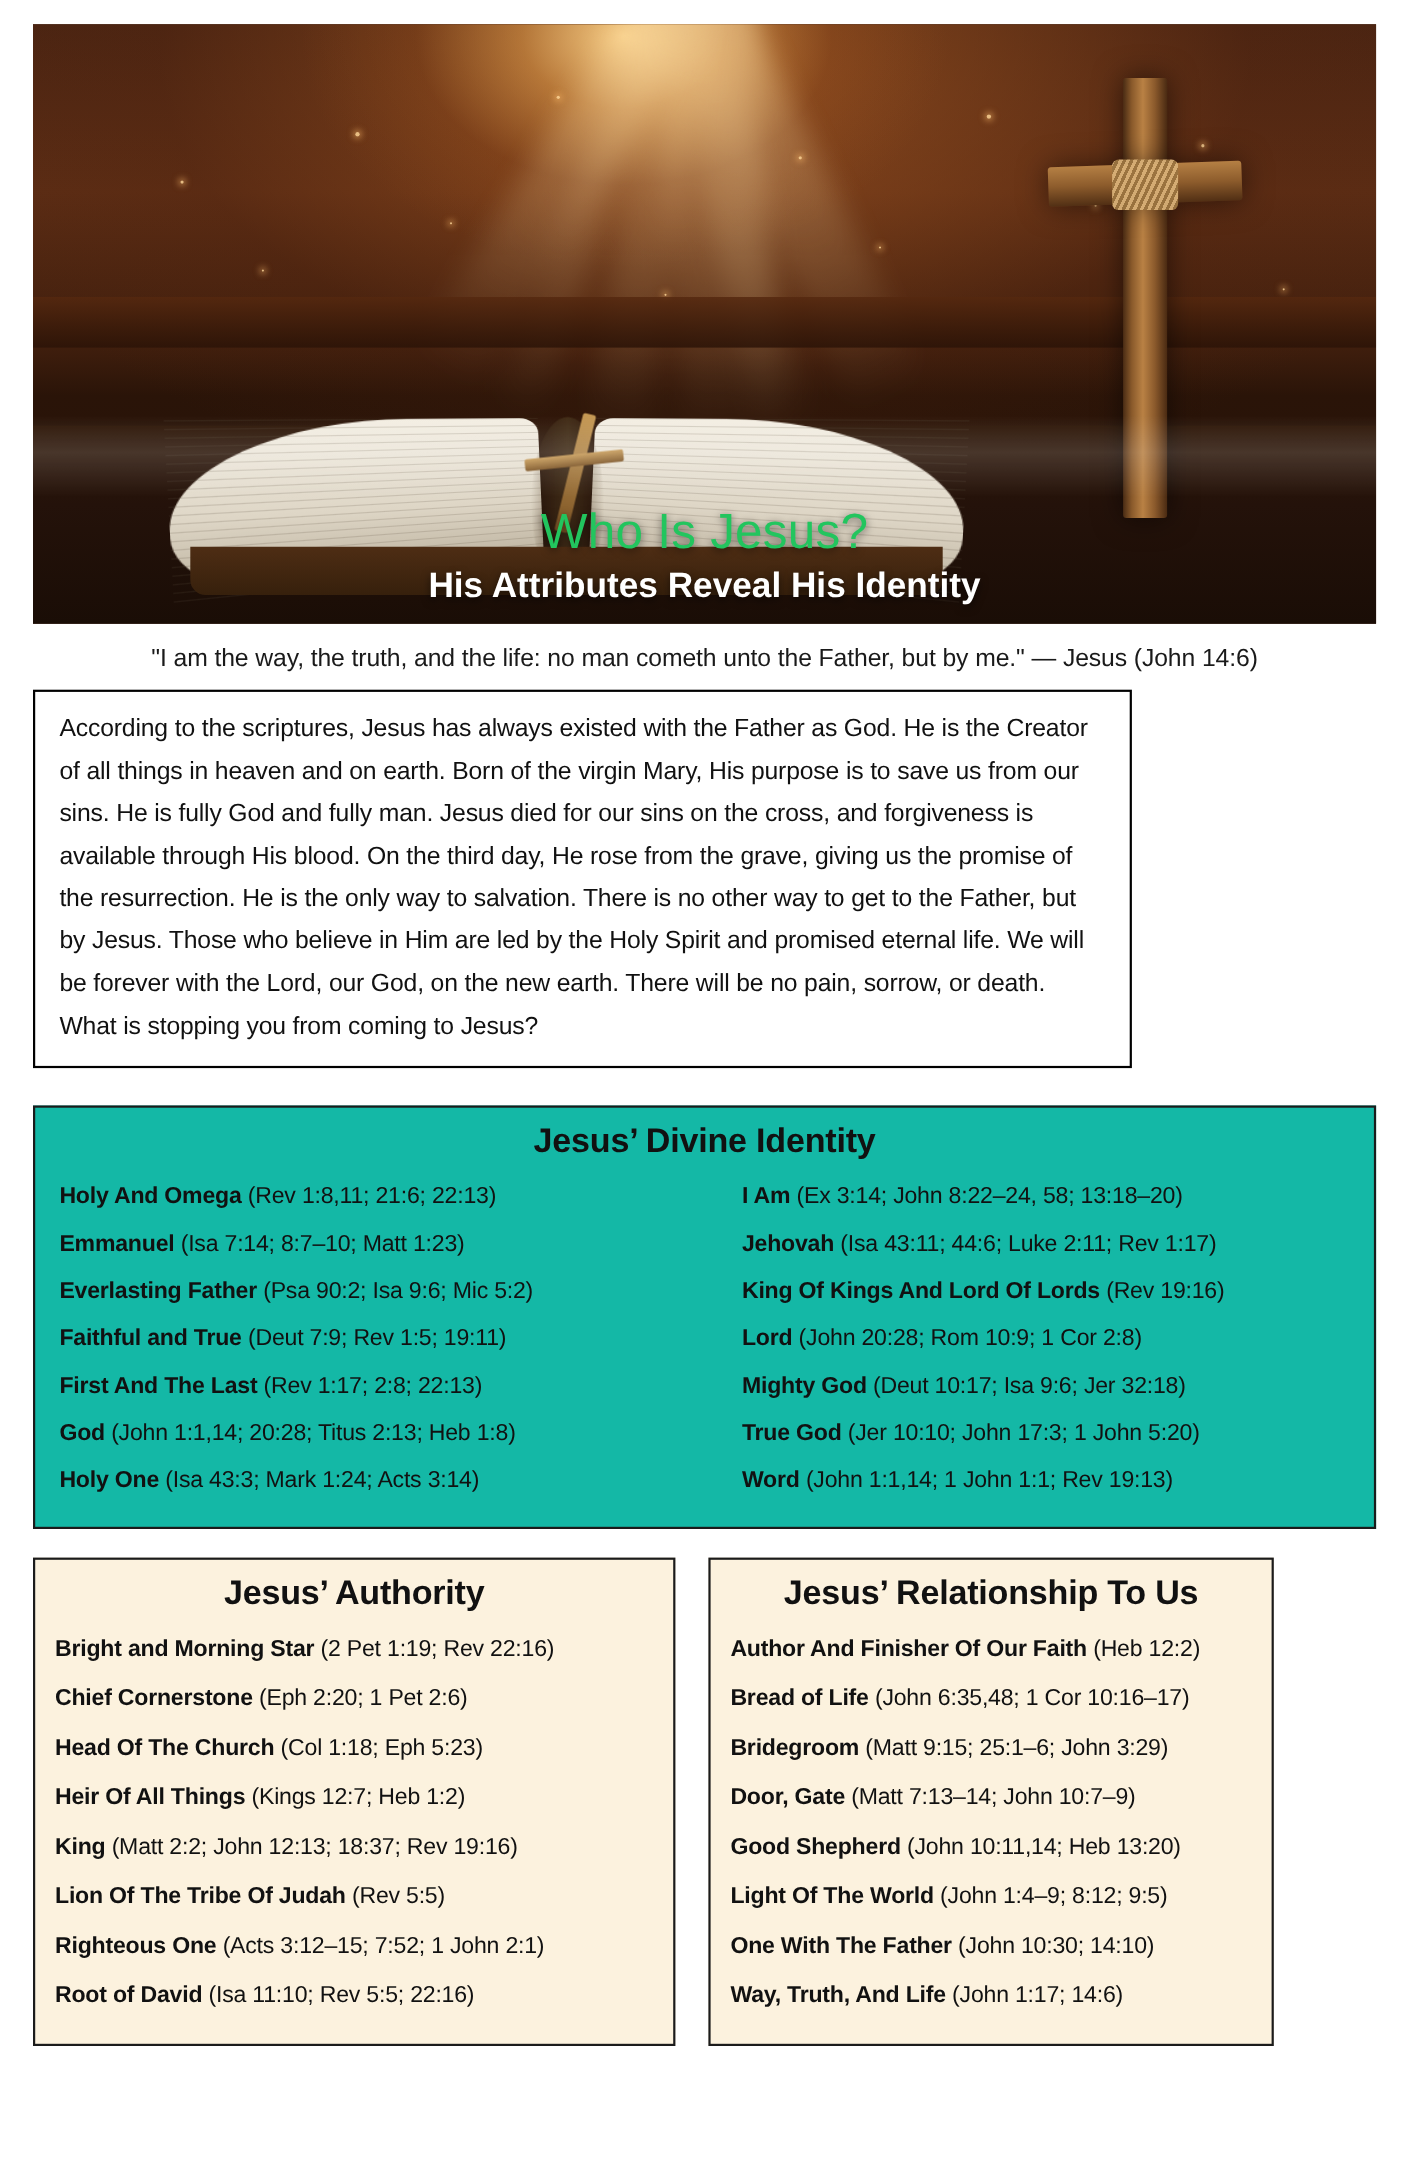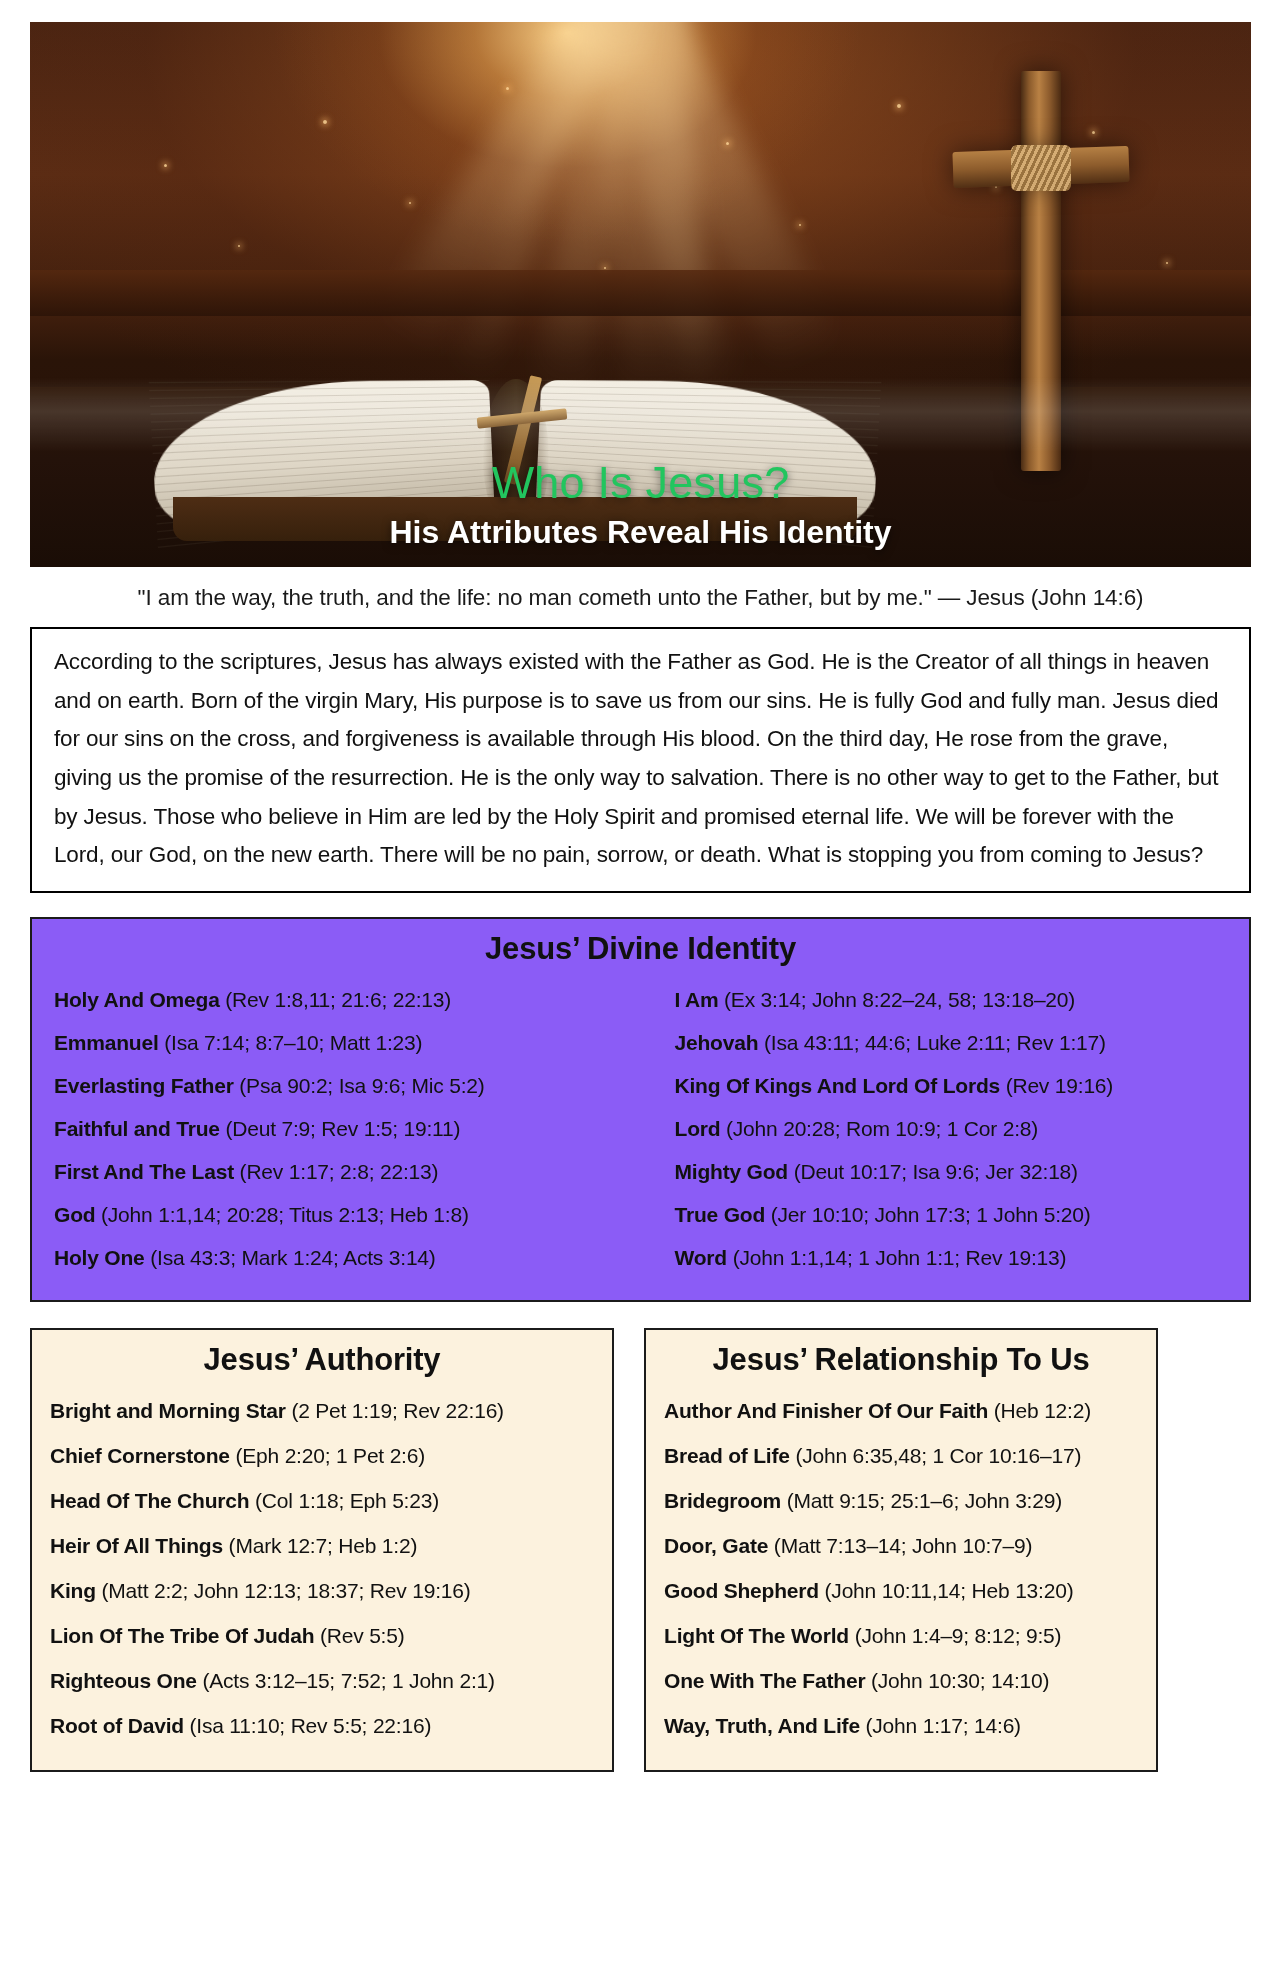--- a/index.html
+++ b/index.html
@@ -153,38 +153,38 @@
     width: 1221px;
     text-align: center;
     font-size: 22.5px;
     color: #1a1a1a;
     padding: 18px 0 16px 0;
     letter-spacing: -0.1px;
   }
 
   
   .intro-box {
-    width: 1221px;
+    width: 999px;
     border: 2px solid #000;
     background: #ffffff;
     padding: 14px 22px 16px 22px;
-    margin-bottom: 24px;
+    margin-bottom: 34px;
   }
   .intro-box p {
     font-size: 22.5px;
     line-height: 1.72;
     color: #111;
     text-align: left;
     letter-spacing: -0.15px;
   }
 
   
   .card {
     border: 2px solid #1b1b1b;
-    background: #8b5cf6;
+    background: #14b8a6;
     padding: 12px 18px 16px 18px;
   }
   .card-title {
     text-align: center;
     font-size: 31px;
     font-weight: bold;
     color: #111;
     margin-bottom: 16px;
     letter-spacing: -.2px;
   }
@@ -315,21 +315,21 @@
   </div>
 
   <div class="bottom-row">
 
     <div class="card" id="authority-card">
       <div class="card-title">Jesus’ Authority</div>
       <div>
         <div class="attr"><span class="name">Bright and Morning Star</span> <span class="refs">(2 Pet 1:19; Rev 22:16)</span></div>
         <div class="attr"><span class="name">Chief Cornerstone</span> <span class="refs">(Eph 2:20; 1 Pet 2:6)</span></div>
         <div class="attr"><span class="name">Head Of The Church</span> <span class="refs">(Col 1:18; Eph 5:23)</span></div>
-        <div class="attr"><span class="name">Heir Of All Things</span> <span class="refs">(Mark 12:7; Heb 1:2)</span></div>
+        <div class="attr"><span class="name">Heir Of All Things</span> <span class="refs">(Kings 12:7; Heb 1:2)</span></div>
         <div class="attr"><span class="name">King</span> <span class="refs">(Matt 2:2; John 12:13; 18:37; Rev 19:16)</span></div>
         <div class="attr"><span class="name">Lion Of The Tribe Of Judah</span> <span class="refs">(Rev 5:5)</span></div>
         <div class="attr"><span class="name">Righteous One</span> <span class="refs">(Acts 3:12–15; 7:52; 1 John 2:1)</span></div>
         <div class="attr"><span class="name">Root of David</span> <span class="refs">(Isa 11:10; Rev 5:5; 22:16)</span></div>
       </div>
     </div>
 
     <div class="card" id="relationship-card">
       <div class="card-title">Jesus’ Relationship To Us</div>
       <div>

